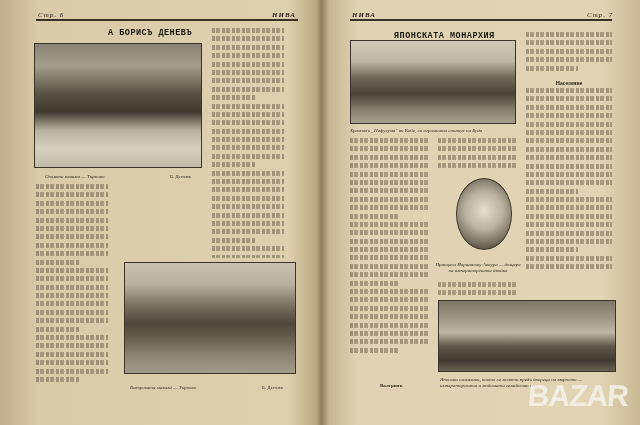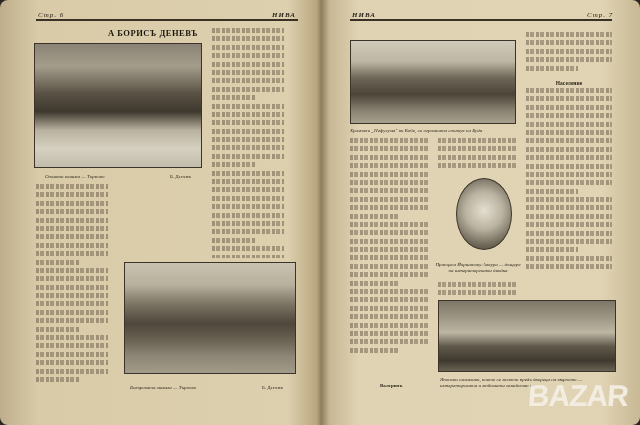--- a/index.html
+++ b/index.html
@@ -1,25 +1,25 @@
 <!DOCTYPE html>
 <html><head>
 <meta charset="utf-8">
 <style>
   * { box-sizing: border-box; margin: 0; padding: 0; }
   html, body { width: 640px; height: 425px; overflow: hidden; background: #2a2520; }
   body { font-family: "Liberation Serif", serif; position: relative; }
   .spread { position: absolute; left: 0; top: 0; width: 640px; height: 425px;
-    background: linear-gradient(90deg, #bfae8c 0%, #d9cba8 6%, #ddd0ae 45%, #b9a680 49.5%, #8e7d5c 50.2%, #c7b794 51.5%, #dfd3b3 56%, #e0d4b4 94%, #c8b894 100%); border-radius: 8px; }
+    background: linear-gradient(90deg, #bfae8c 0%, #d9cba8 6%, #ddd0ae 45%, #b9a680 49.5%, #8e7d5c 50.2%, #c7b794 51.5%, #dfd3b3 56%, #e0d4b4 94%, #c8b894 100%); }
   .page { position: absolute; top: 0; height: 425px; }
   .page.left { left: 0; width: 320px; }
   .page.right { left: 322px; width: 318px; }
   .running-head { position: absolute; top: 11px; font-size: 7px; font-style: italic; color: #2b2419; letter-spacing: 1px; }
   .rule { position: absolute; top: 19px; height: 2px; background: #3a3024; }
-  .title { position: absolute; font-family: Liberation Serif, serif; font-weight: bold; font-size: 8.5px; color: #1d1810; letter-spacing: 0.5px; }
+  .title { position: absolute; font-family: Liberation Mono, monospace; font-weight: bold; font-size: 8.5px; color: #1d1810; letter-spacing: 0.5px; }
   .photo { position: absolute; border: 1px solid #3c342a; overflow: hidden; }
   .caption { position: absolute; font-size: 5px; font-style: italic; color: #2d261b; white-space: nowrap; }
   .credit { position: absolute; font-size: 5px; color: #2d261b; }
   .textcol { position: absolute; overflow: hidden; }
   .line { height: 5px; margin: 0 0 3.4px 0; background: repeating-linear-gradient(90deg, #6c604c 0 3px, transparent 3px 4px, #786b56 4px 8px, transparent 8px 10px); opacity: 0.55; }
   .line.short { width: 60%; }
   .head-small { font-size: 5.5px; font-weight: bold; color: #2d261b; text-align: center; margin: 3px 0 4px 0; }
   .signature { position: absolute; font-size: 5px; font-weight: bold; color: #2d261b; }
   .overlay-seller { position: absolute; left: 22px; top: 12px; font-family: "Liberation Sans", sans-serif; font-weight: bold; font-size: 22px; color: #ffffff; text-shadow: 0 0 2px rgba(0,0,0,0.25); letter-spacing: 0.5px; }
   .overlay-bazar { position: absolute; left: 528px; top: 379px; font-family: "Liberation Sans", sans-serif; font-weight: bold; font-size: 30px; color: rgba(245,240,230,0.9); letter-spacing: -1px; transform: skewX(-4deg); }
@@ -101,20 +101,21 @@
     <div class="photo" style="left:124px;top:262px;width:172px;height:112px;background:linear-gradient(180deg,#c9c2b0 0%,#b7b09d 20%,#7a7262 38%,#4e473b 55%,#6a6252 70%,#8e8676 85%,#a39b89 100%);"></div>
     <span class="caption" style="left:130px;top:385px;">Болярската махала — Търново</span>
     <span class="credit" style="left:262px;top:385px;">Б. Деневъ</span>
   </div>
 
   <div class="page right">
     <span class="running-head" style="left:30px;font-weight:bold;">НИВА</span>
     <span class="running-head" style="left:265px;">Стр. 7</span>
     <div class="rule" style="left:28px;width:262px;"></div>
 
+    <div class="title" style="left:72px;top:31px;">ЯПОНСКАТА МОНАРХИЯ</div>
 
     <div class="photo" style="left:28px;top:40px;width:166px;height:84px;background:linear-gradient(180deg,#cfc9b9 0%,#bdb6a4 25%,#6e6657 45%,#4b4438 65%,#8a8271 85%,#a8a08e 100%);"></div>
     <span class="caption" style="left:28px;top:128px;">Храмътъ „Нефусума" въ Кобе, съ огромната статуя на Буда</span>
 
     <div class="textcol" style="left:204px;top:32px;width:86px;height:40px;">
       <div class="line"></div>
         <div class="line"></div>
         <div class="line"></div>
         <div class="line"></div>
         <div class="line short"></div>

